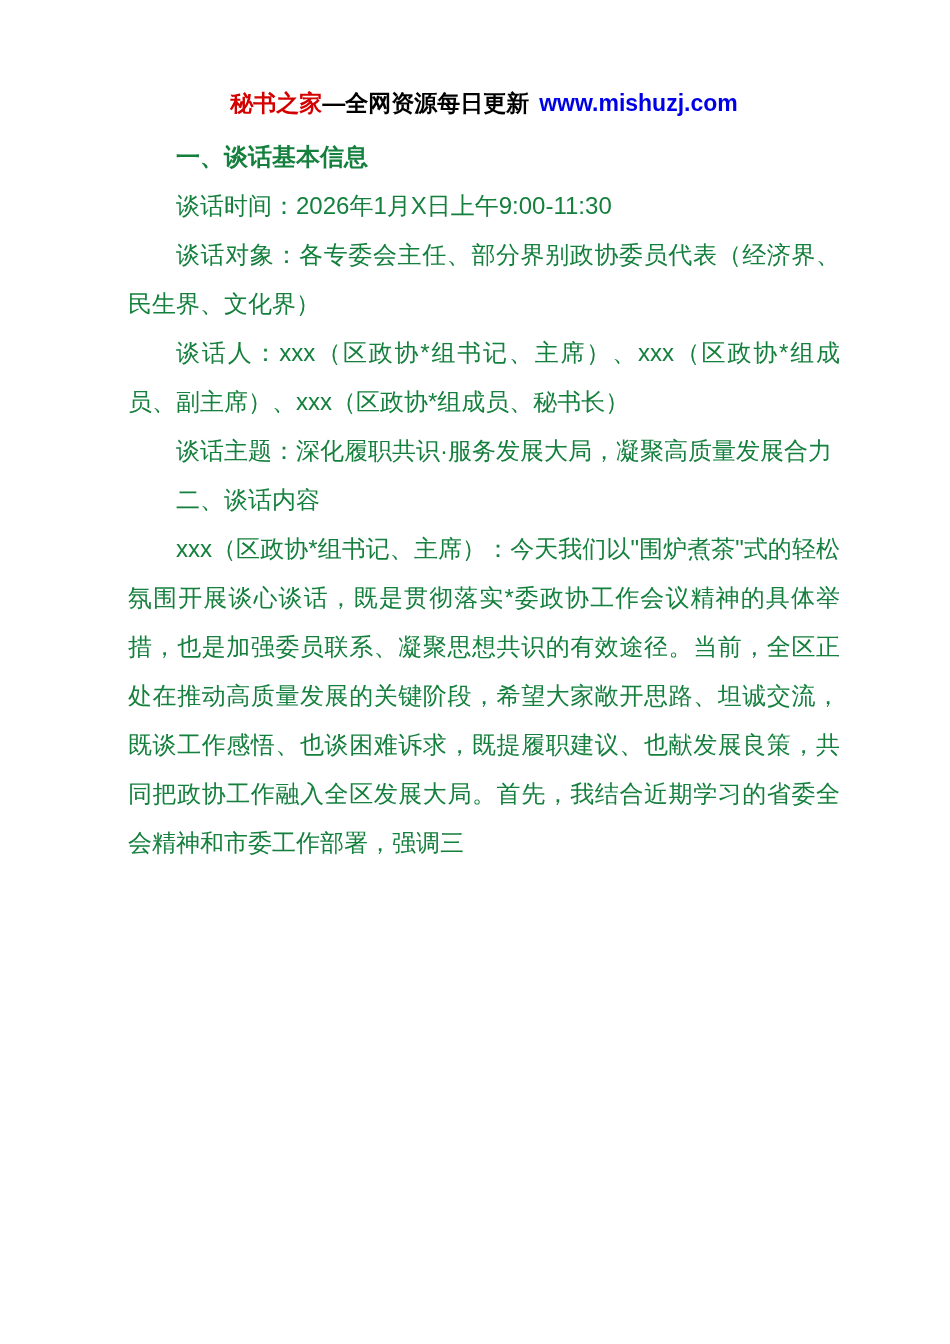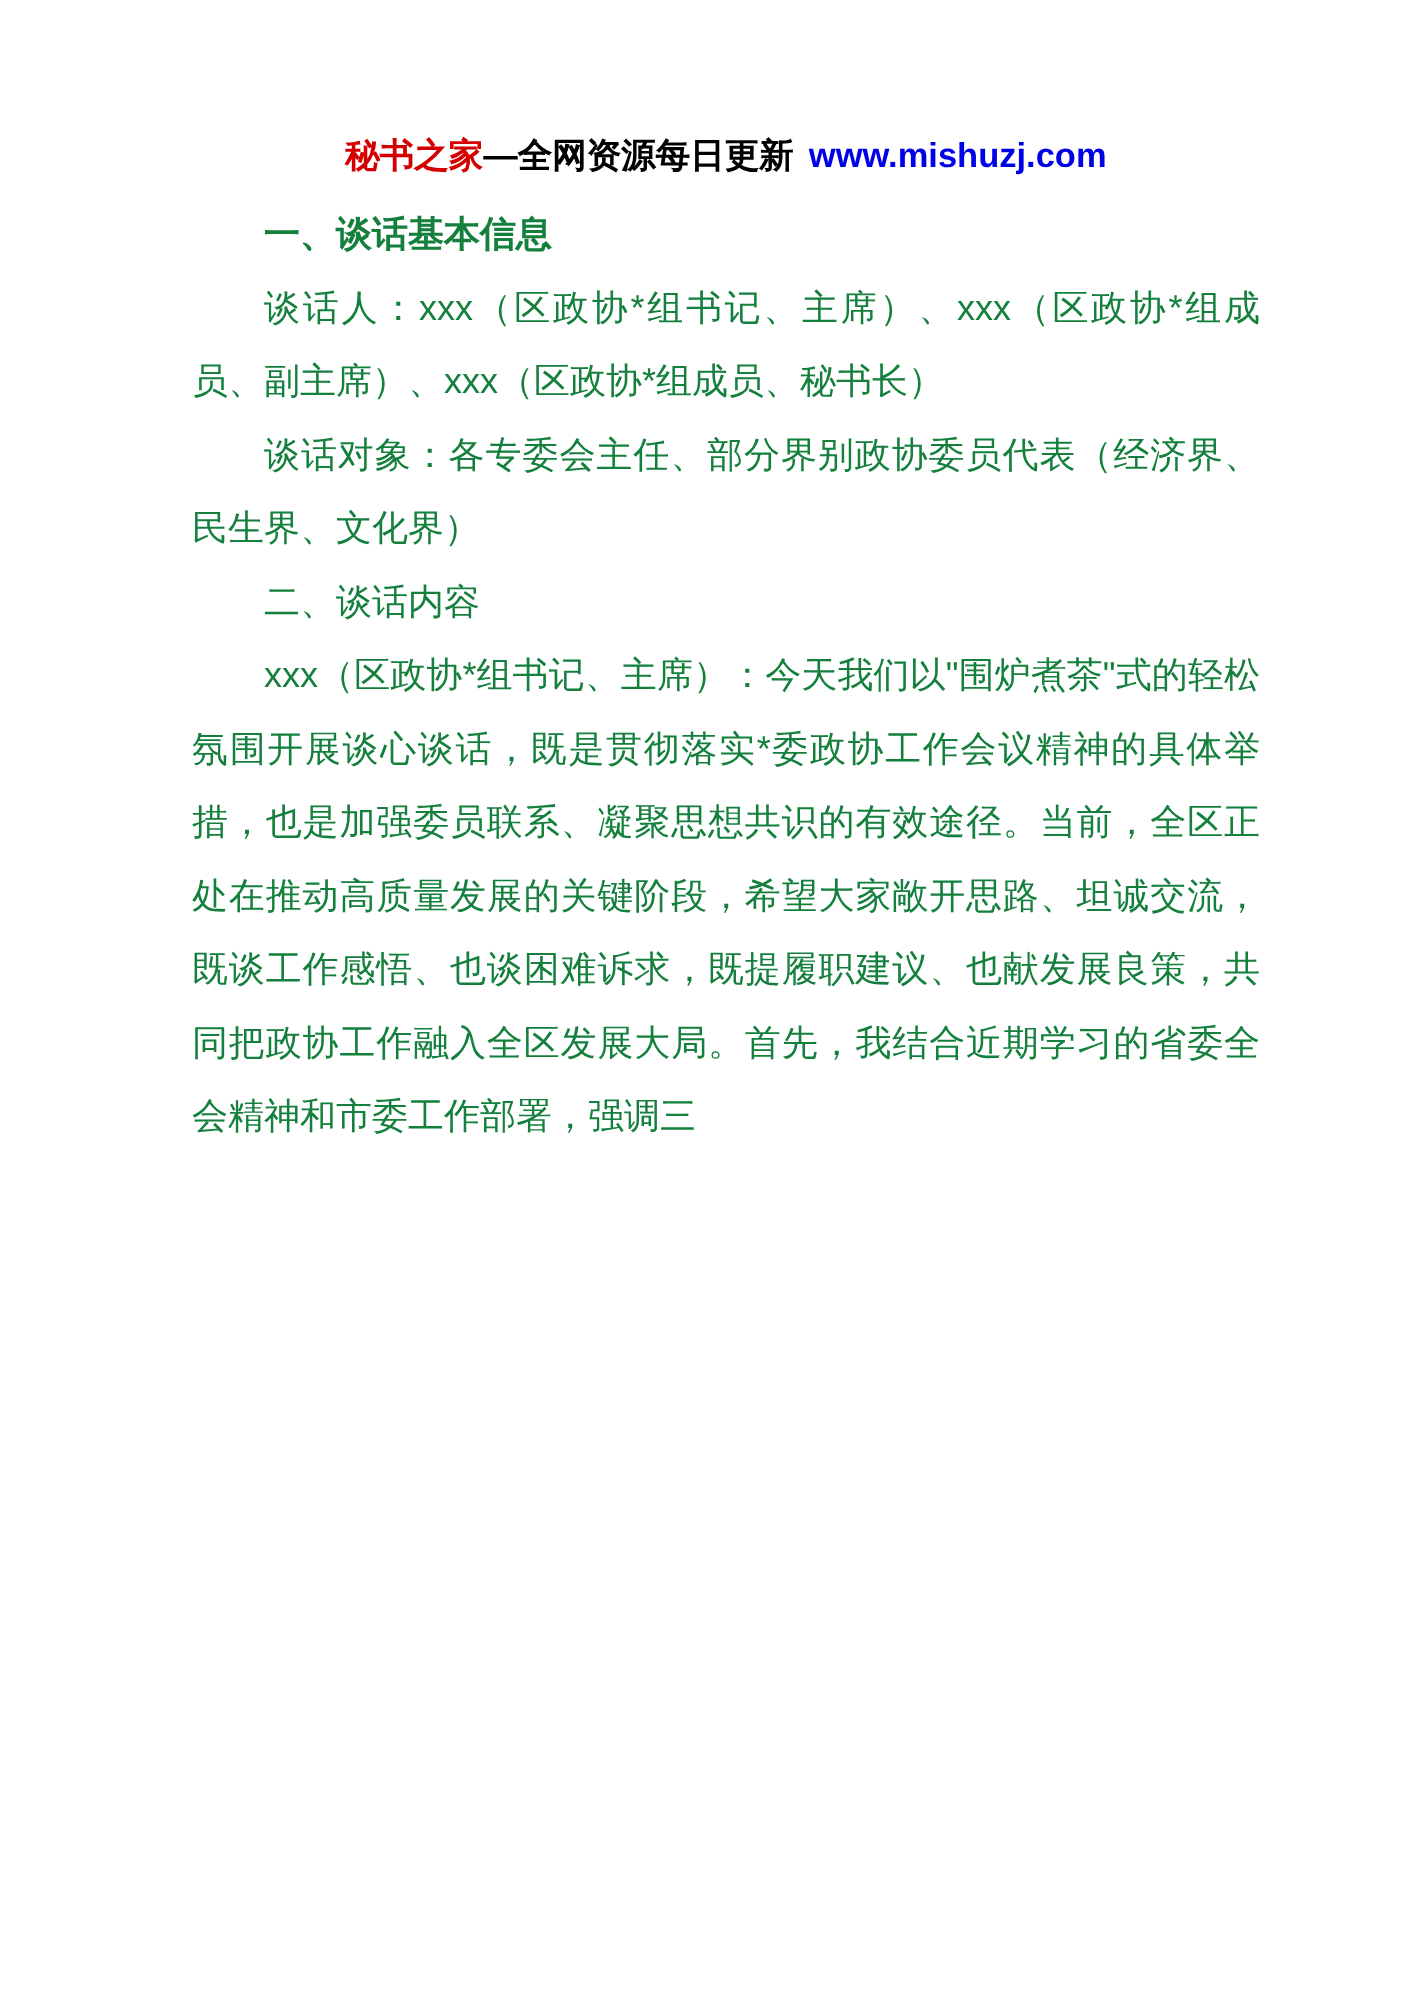--- a/index.html
+++ b/index.html
@@ -59,19 +59,21 @@
 
 <div class="page">
 
   <div class="page-header">
     <span class="brand">秘书之家</span><span class="tagline">—</span><span class="tagline">全网资源每日更新</span><a class="url" href="#">www.mishuzj.com</a>
   </div>
 
 
   <div class="doc-body">
     <p class="para bold">一、谈话基本信息</p>
+    <p class="para">谈话时间：2026年1月X日上午9:00-11:30</p>
+    <p class="para">谈话对象：各专委会主任、部分界别政协委员代表（经济界、民生界、文化界）</p>
     <p class="para">谈话人：xxx（区政协*组书记、主席）、xxx（区政协*组成员、副主席）、xxx（区政协*组成员、秘书长）</p>
-    <p class="para">谈话对象：各专委会主任、部分界别政协委员代表（经济界、民生界、文化界）</p>
+    <p class="para">谈话主题：深化履职共识·服务发展大局，凝聚高质量发展合力</p>
     <p class="para">二、谈话内容</p>
     <p class="para">xxx（区政协*组书记、主席）：今天我们以"围炉煮茶"式的轻松氛围开展谈心谈话，既是贯彻落实*委政协工作会议精神的具体举措，也是加强委员联系、凝聚思想共识的有效途径。当前，全区正处在推动高质量发展的关键阶段，希望大家敞开思路、坦诚交流，既谈工作感悟、也谈困难诉求，既提履职建议、也献发展良策，共同把政协工作融入全区发展大局。首先，我结合近期学习的省委全会精神和市委工作部署，强调三</p>
   </div>
 
 </div>
 
 </body></html>

